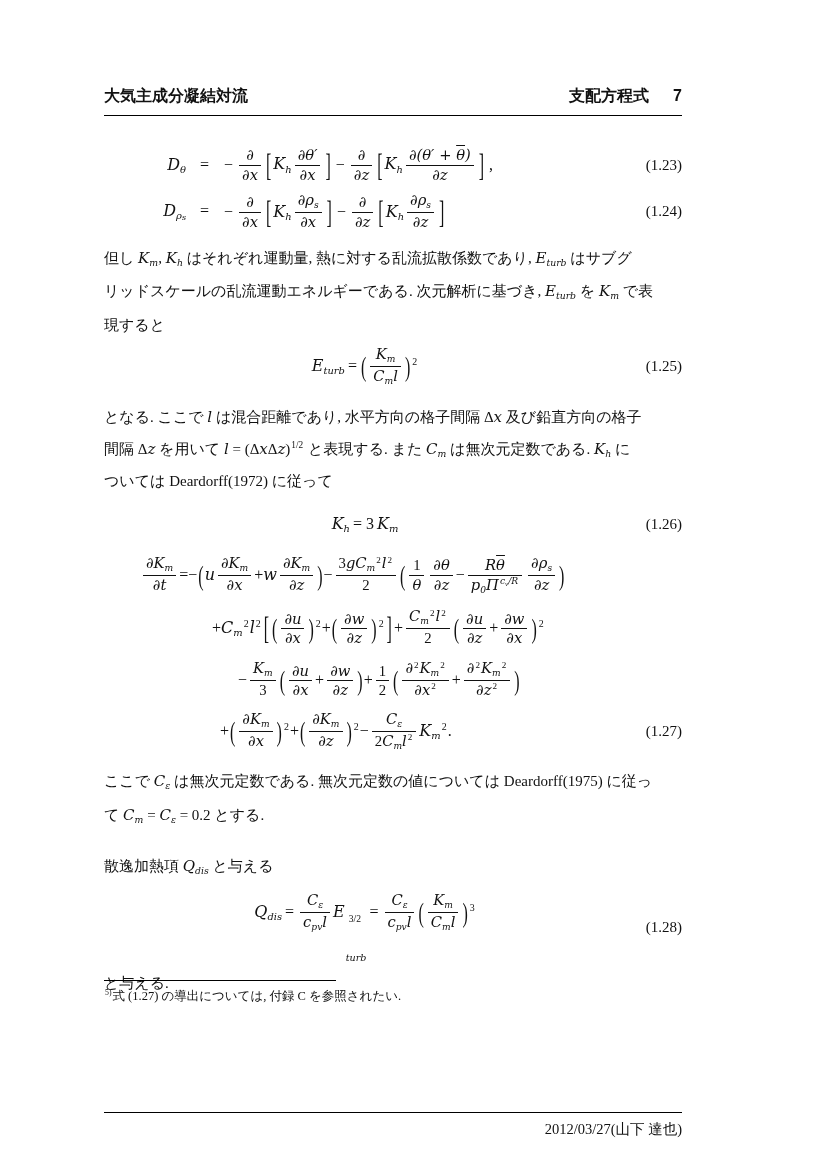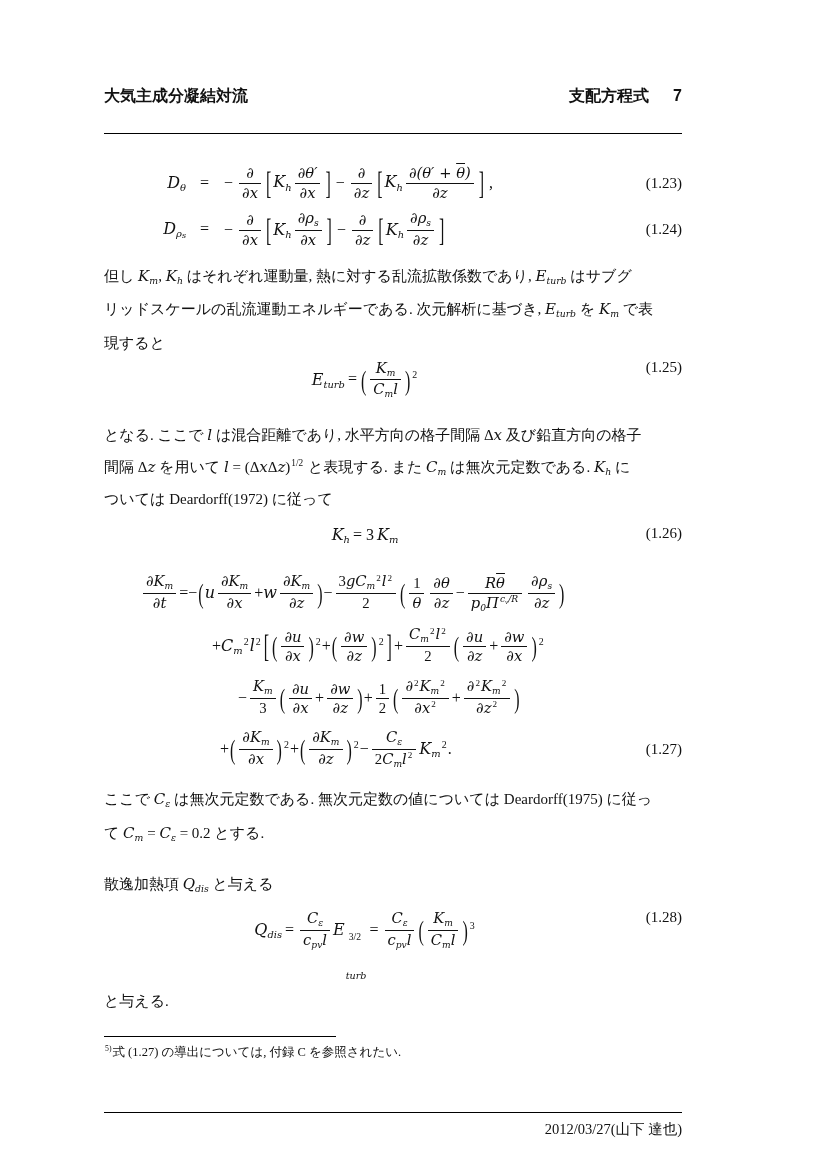--- a/index.html
+++ b/index.html
@@ -2,30 +2,30 @@
 <html><head>
 <meta charset="utf-8">
 <style>
   html,body{margin:0;padding:0;background:#e8e8e8;}
   .page{position:relative;width:826px;height:1169px;background:#ffffff;color:#111;
         font-family:"Liberation Serif","DejaVu Serif",serif;font-size:15px;overflow:hidden;}
   .content{position:absolute;left:104px;top:86px;width:578px;}
 
   
   .header{display:flex;justify-content:space-between;align-items:flex-start;
-          border-bottom:1.5px solid #000;padding-bottom:26px;
+          border-bottom:1.5px solid #000;padding-bottom:8px;
           font-family:"Liberation Sans","DejaVu Sans",sans-serif;font-weight:bold;font-size:16px;}
   .pageno{margin-left:24px;}
 
   
   .para{margin:0;line-height:28px;white-space:nowrap;font-size:15px;}
   .pblock{margin-top:10px;}
 
   
-  .eqrow{display:flex;}
+  .eqrow{display:flex;align-items:center;}
   .eq{flex:1;text-align:center;font-size:16px;}
   .eqno{width:56px;text-align:right;font-size:15px;font-family:Liberation Serif, serif;}
 
   .alignblock{margin-top:26px;}
   .arow{display:flex;align-items:center;min-height:46px;font-size:16px;}
   .arow .lhs{width:82px;text-align:right;}
   .arow .mid{padding:0 12px 0 14px;}
   .arow .rhs{flex:1;text-align:left;}
 
   .e27block{margin-top:8px;}
@@ -51,21 +51,21 @@
   .mfrac{display:inline-block;vertical-align:-0.62em;text-align:center;margin:0 3px;}
   .mnum,.mden{display:block;font-size:0.92em;line-height:1.25;padding:0 3px;}
   .mnum .mt,.mden .mt{padding:0;}
   .mden{border-top:1px solid #111;}
   .mbig{display:inline-block;transform:scaleY(1.75);vertical-align:middle;margin:0 1px;}
   .mBig{display:inline-block;transform:scaleY(1.95);vertical-align:middle;margin:0 2px;}
   .msupsub{display:inline-flex;flex-direction:column;font-size:0.6em;line-height:1.1;
            vertical-align:-0.55em;text-align:left;margin-left:1px;gap:28px;}
 
   
-  .footnote{position:absolute;left:104px;top:1036px;width:578px;font-size:12.5px;}
+  .footnote{position:absolute;left:104px;top:980px;width:578px;font-size:12.5px;}
   .fn-rule{width:232px;border-top:1px solid #000;margin-bottom:7px;}
   .footer{position:absolute;left:104px;top:1112px;width:578px;border-top:1px solid #000;
           padding-top:7px;text-align:right;font-size:14.5px;}
 </style>
 </head>
 <body>
 
 <div class="page">
   <div class="content">
 

